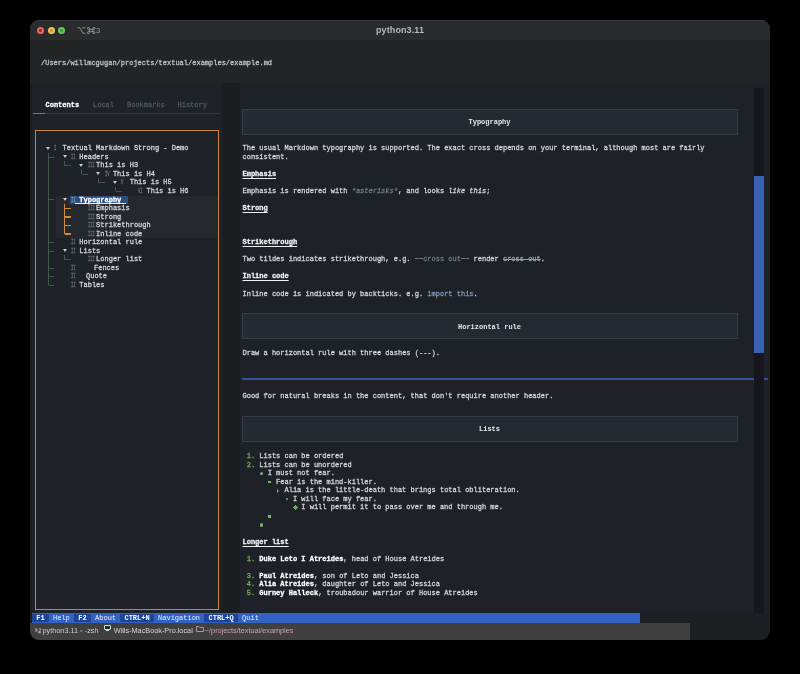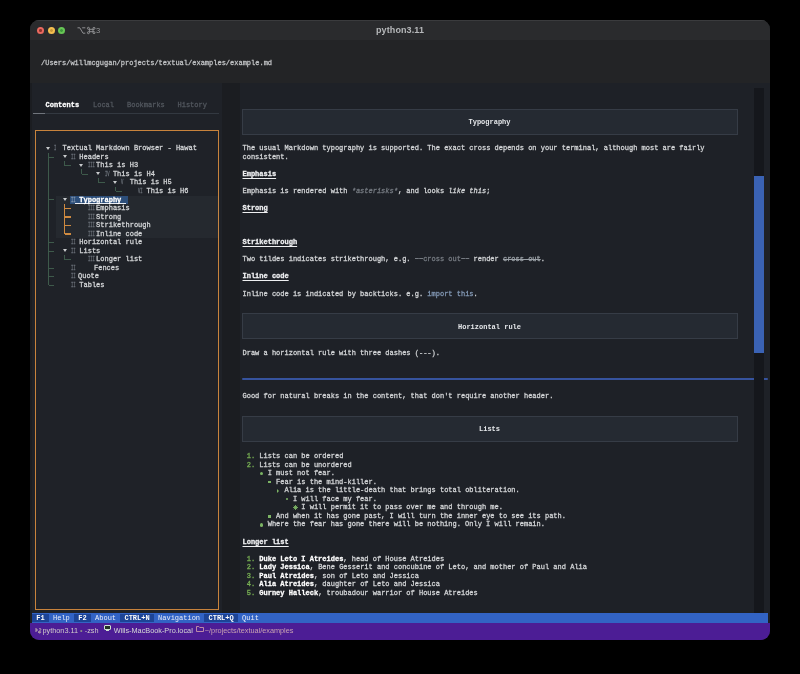--- a/index.html
+++ b/index.html
@@ -19,24 +19,24 @@
 .code{color:#8096b2}
 #app{position:absolute;left:0;top:63px;width:740px;height:529.5px;background:#1b1d21}
 #sidebar{position:absolute;left:2px;top:0;width:190px;height:529.5px;background:#1f2228}
 #content{position:absolute;left:210px;top:0;width:530px;height:529.5px;background:#1e2127}
 .box{position:absolute;background:#252a32;border:1px solid #363c46}
 .boxtitle{position:absolute;width:100%;text-align:center;font:bold 7px/8.55px "Liberation Mono",monospace;color:#e6e8eb;white-space:pre}
 .guide{position:absolute;background:#3e5a4b}
 .oguide{position:absolute;background:#cf8a40}
 .arrow{position:absolute;width:0;height:0;border-left:2.4px solid transparent;border-right:2.4px solid transparent;border-top:3.6px solid #c9cbcd}
 .rn{color:#6b7179;display:inline-block;transform:scaleX(.55);transform-origin:0 50%}
-#footer{position:absolute;left:2px;top:592.5px;width:736px;height:10px;background:#3263c4;font:7px/10px "Liberation Mono",monospace;color:#e9eefb;white-space:pre}
+#footer{position:absolute;left:2px;top:592.5px;width:608px;height:10px;background:#3263c4;font:7px/10px "Liberation Mono",monospace;color:#e9eefb;white-space:pre}
 #footer .fk{font-weight:bold;color:#fff;background:#1d4496}
 #footer .fd{}
-#sbar{position:absolute;left:0;top:602.5px;width:740px;height:17.5px;background:#4c1d95}
+#sbar{position:absolute;left:0;top:602.5px;width:660px;height:17.5px;background:#404040}
 .sbtxt{position:absolute;font:7.3px/10px "Liberation Sans",sans-serif;color:#d0cbcb;letter-spacing:0px;white-space:pre}
 </style></head><body>
 <div id="page">
     <div id="win">
 <div id="tbar"></div>
 <div class="tl" style="left:7px;background:radial-gradient(circle,#8e332c 0 24%,#e9695f 38%)"></div>
 <div class="tl" style="left:17.7px;background:radial-gradient(circle,#c9983a 0 20%,#f5bf4f 36%)"></div>
 <div class="tl" style="left:28.4px;background:radial-gradient(circle,#3f9a3c 0 20%,#67c655 36%)"></div>
 <div id="ttitle">python3.11</div>
 <svg style="position:absolute;left:46.5px;top:5.5px" width="24" height="9" viewBox="0 0 24 9">
@@ -79,21 +79,21 @@
 <div class="guide" style="left:85.8px;top:107.75px;width:6.0px;height:1px"></div>
 <div class="guide" style="left:34.400000000000006px;top:171.8px;width:1px;height:4.85px"></div>
 <div class="guide" style="left:35.400000000000006px;top:176.15px;width:6.0px;height:1px"></div>
 <div class="oguide" style="left:33.7px;top:120.5px;width:1.7px;height:30.5px"></div>
 <div class="oguide" style="left:35.400000000000006px;top:124.5px;width:5.8px;height:1.7px"></div>
 <div class="oguide" style="left:35.400000000000006px;top:133.05px;width:5.8px;height:1.7px"></div>
 <div class="oguide" style="left:35.400000000000006px;top:141.6px;width:5.8px;height:1.7px"></div>
 <div class="oguide" style="left:35.400000000000006px;top:150.15px;width:5.8px;height:1.7px"></div>
 <div class="arrow" style="left:15.7px;top:63.8px"></div>
 <div class="m" style="left:24.1px;top:61.22px"><span class="rn" style="">I</span></div>
-<div class="m" style="left:32.5px;top:61.22px">Textual Markdown Browser - Hawat</div>
+<div class="m" style="left:32.5px;top:61.22px">Textual Markdown Strong - Demo</div>
 <div class="arrow" style="left:32.5px;top:72.35px"></div>
 <div class="m" style="left:40.9px;top:69.78px"><span class="rn" style="">II</span></div>
 <div class="m" style="left:49.3px;top:69.78px">Headers</div>
 <div class="arrow" style="left:49.3px;top:80.9px"></div>
 <div class="m" style="left:57.7px;top:78.32px"><span class="rn" style="">III</span></div>
 <div class="m" style="left:66.1px;top:78.32px">This is H3</div>
 <div class="arrow" style="left:66.1px;top:89.45px"></div>
 <div class="m" style="left:74.5px;top:86.88px"><span class="rn" style="">IV</span></div>
 <div class="m" style="left:82.9px;top:86.88px">This is H4</div>
 <div class="arrow" style="left:82.9px;top:98.0px"></div>
@@ -115,21 +115,21 @@
 <div class="m" style="left:40.9px;top:155.28px"><span class="rn" style="">II</span></div>
 <div class="m" style="left:49.3px;top:155.28px">Horizontal rule</div>
 <div class="arrow" style="left:32.5px;top:166.4px"></div>
 <div class="m" style="left:40.9px;top:163.83px"><span class="rn" style="">II</span></div>
 <div class="m" style="left:49.3px;top:163.83px">Lists</div>
 <div class="m" style="left:57.7px;top:172.37px"><span class="rn" style="">III</span></div>
 <div class="m" style="left:66.1px;top:172.37px">Longer list</div>
 <div class="m" style="left:40.9px;top:180.93px"><span class="rn" style="">II</span></div>
 <div class="m" style="left:64px;top:180.93px">Fences</div>
 <div class="m" style="left:40.9px;top:189.48px"><span class="rn" style="">II</span></div>
-<div class="m" style="left:48px;top:189.48px">Quote</div>
+<div class="m" style="left:56px;top:189.48px">Quote</div>
 <div class="m" style="left:40.9px;top:198.03px"><span class="rn" style="">II</span></div>
 <div class="m" style="left:49.3px;top:198.03px">Tables</div>
 <div class="box" style="left:211.5px;top:26.2px;width:496px;height:26.0px"></div>
 <div class="boxtitle" style="left:211.5px;top:35.42px;width:496px">Typography</div>
 <div class="box" style="left:211.5px;top:229.6px;width:496px;height:26.6px"></div>
 <div class="boxtitle" style="left:211.5px;top:239.73px;width:496px">Horizontal rule</div>
 <div class="box" style="left:211.5px;top:332.9px;width:496px;height:26.2px"></div>
 <div class="boxtitle" style="left:211.5px;top:341.73px;width:496px">Lists</div>
 <div class="m" style="left:212.5px;top:61.22px">The usual Markdown typography is supported. The exact cross depends on your terminal, although most are fairly</div>
 <div class="m" style="left:212.5px;top:69.78px">consistent.</div>
@@ -150,27 +150,24 @@
 <div class="m" style="left:246.1px;top:394.68px">Fear is the mind-killer.</div>
 <div style="position:absolute;left:238.40px;top:397.55px;width:2.8px;height:2.8px;background:#7cb464"></div>
 <div class="m" style="left:254.5px;top:403.23px">Alia is the little-death that brings total obliteration.</div>
 <div style="position:absolute;left:247.00px;top:405.5px;width:0;height:0;border-top:2px solid transparent;border-bottom:2px solid transparent;border-left:2.6px solid #7cb464"></div>
 <div class="m" style="left:262.9px;top:411.78px">I will face my fear.</div>
 <div style="position:absolute;left:255.60px;top:415.05px;width:2px;height:2px;border-radius:50%;background:#7cb464"></div>
 <div class="m" style="left:271.3px;top:420.33px">I will permit it to pass over me and through me.</div>
 <svg style="position:absolute;left:262.50px;top:422.1px" width="5" height="5" viewBox="0 0 5 5">
           <path d="M2.5,0 L2.5,5 M0,2.5 L5,2.5 M0.8,0.8 L4.2,4.2 M4.2,0.8 L0.8,4.2" stroke="#7cb464" stroke-width="0.9"></path>
         </svg>
-<div class="m" style="left:246.1px;top:428.88px">And when it has gone past, I will turn the inner eye to see its path.</div>
 <div style="position:absolute;left:238.40px;top:431.75px;width:2.8px;height:2.8px;background:#7cb464"></div>
-<div class="m" style="left:237.7px;top:437.43px">Where the fear has gone there will be nothing. Only I will remain.</div>
 <div style="position:absolute;left:229.50px;top:439.8px;width:3.8px;height:3.8px;border-radius:50%;background:#7cb464"></div>
 <div class="m" style="left:212.5px;top:454.52px"><span class="hd">Longer list</span></div>
 <div class="m" style="left:212.5px;top:471.63px"><span class="grn"> 1. </span><span class="b">Duke Leto I Atreides</span>, head of House Atreides</div>
-<div class="m" style="left:212.5px;top:480.18px"><span class="grn"> 2. </span><span class="b">Lady Jessica</span>, Bene Gesserit and concubine of Leto, and mother of Paul and Alia</div>
 <div class="m" style="left:212.5px;top:488.73px"><span class="grn"> 3. </span><span class="b">Paul Atreides</span>, son of Leto and Jessica</div>
 <div class="m" style="left:212.5px;top:497.27px"><span class="grn"> 4. </span><span class="b">Alia Atreides</span>, daughter of Leto and Jessica</div>
 <div class="m" style="left:212.5px;top:505.83px"><span class="grn"> 5. </span><span class="b">Gurney Halleck</span>, troubadour warrior of House Atreides</div>
 <div style="position:absolute;left:723.6px;top:5.0px;width:10px;height:524.5px;background:#15171c"></div>
 <div style="position:absolute;left:723.6px;top:93.0px;width:10px;height:176.5px;background:#3a62b4"></div>
 </div>
 <div id="footer"><span class="fk"> F1 </span><span class="fd"> Help </span><span class="fk"> F2 </span><span class="fd"> About </span><span class="fk"> CTRL+N </span><span class="fd"> Navigation </span><span class="fk"> CTRL+Q </span><span class="fd"> Quit </span></div>
 <div id="sbar">
 <svg style="position:absolute;left:4.5px;top:4.5px" width="7" height="8" viewBox="0 0 7 8">
           <path d="M1,1 v4 M1,3 h2 M4,2 c1.5,-1 2.5,0 1.5,1 l-1.5,1.5 c-1,1 0,2 1.5,1.2 M3.2,5 h3" stroke="#c9bdb4" stroke-width="0.9" fill="none"></path>

